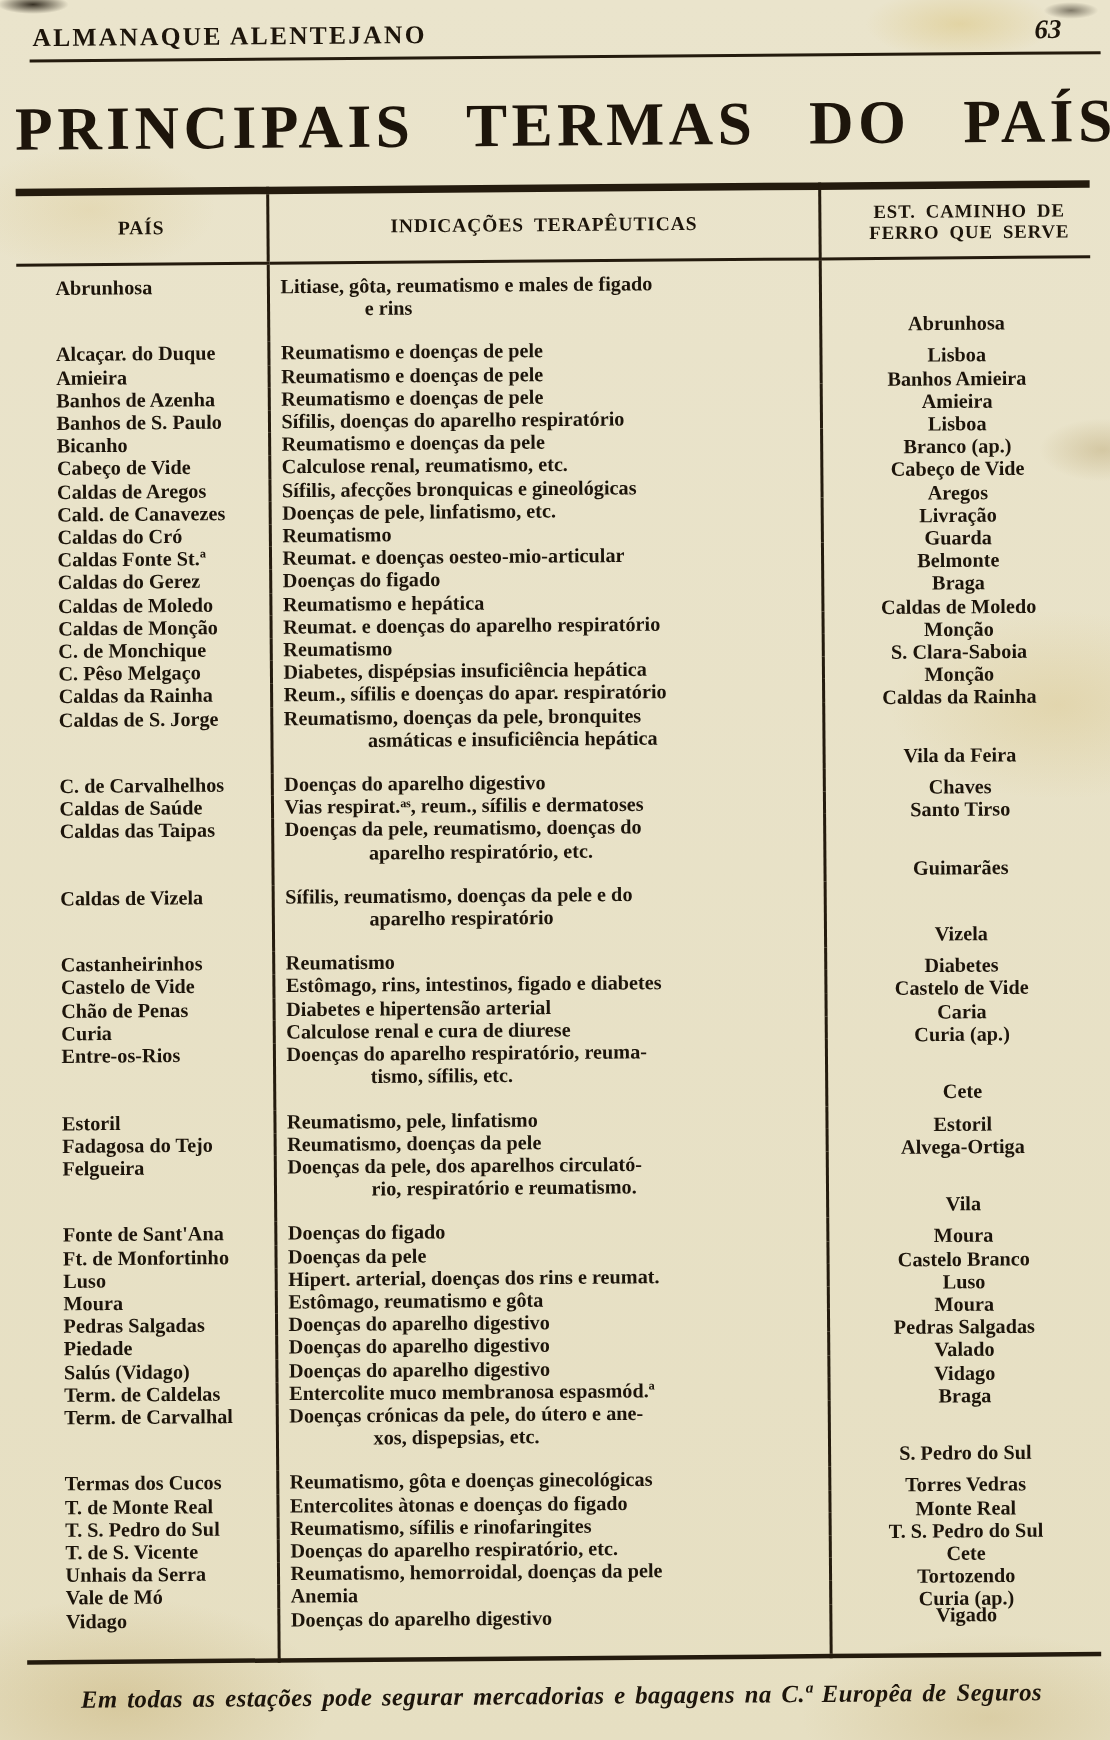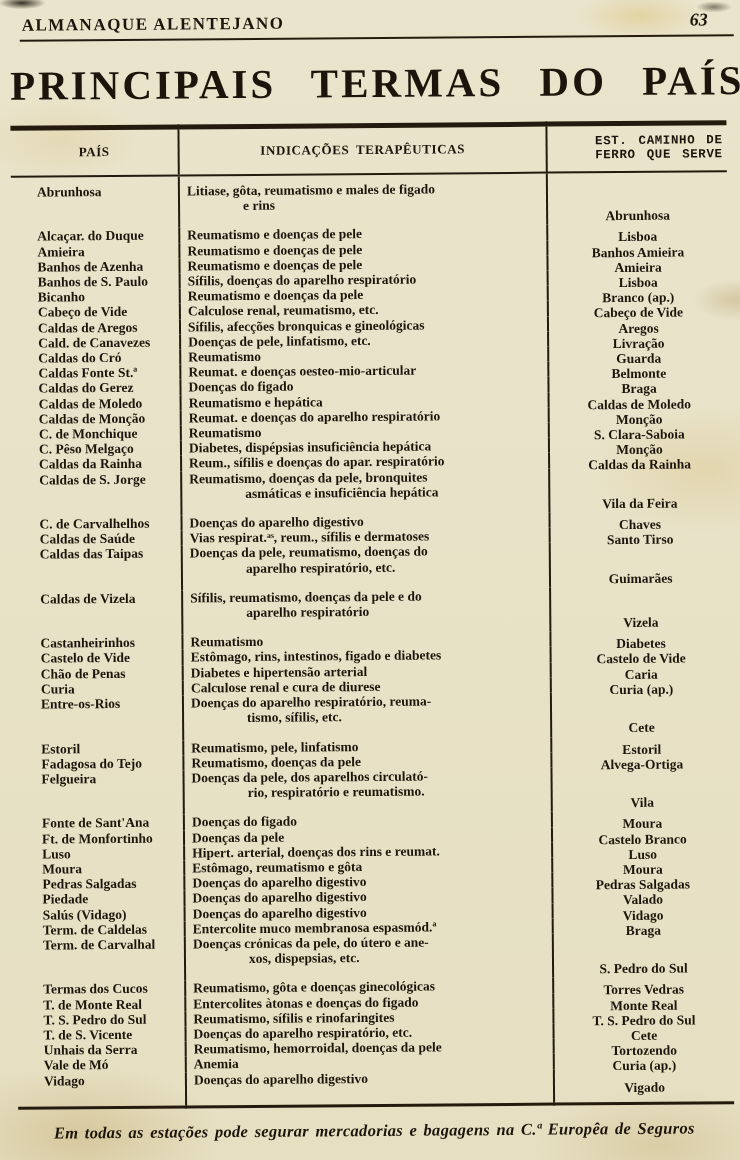--- a/index.html
+++ b/index.html
@@ -56,36 +56,36 @@
   col.col-a { width: 168px; }
   col.col-b { width: 368px; }
   col.col-c { width: 180px; }
   thead th {
     border-bottom: 2px solid #241b0e;
     font-size: 13px; letter-spacing: .6px; word-spacing: 3px;
     padding: 8px 4px 9px 4px; vertical-align: middle;
   }
   thead th.h-a { text-align: center; }
   thead th.h-b { text-align: center; }
-  thead th.h-c { text-align: right; padding-left: 22px; font-size: 12.5px; line-height: 14px; font-family: Liberation Mono, monospace; }
+  thead th.h-c { text-align: center; padding-left: 22px; font-size: 12.5px; line-height: 14px; }
   .vmid { border-left: 2px solid #241b0e; border-right: 2px solid #241b0e; }
   tbody td {
     vertical-align: top; line-height: 15.2px; padding: 0;
   }
   tbody td.c1 { padding-left: 26px; white-space: nowrap; }
   tbody td.c2 { padding-left: 7px; padding-right: 2px; }
   tbody td.c3 { vertical-align: bottom; text-align: center; }
   .ind2 { display: block; padding-left: 56px; }
   .ind2:empty { display: none; }
   .c3 .st { position: relative; top: 5px; display: inline-block; }
   tr.multi td { padding-bottom: 14px; }
   tr.multi .c3 .st { top: 13px; }
   tbody tr:first-child td { padding-top: 7px; }
   tbody tr:last-child td { padding-bottom: 18px; }
-  tbody tr:last-child .c3 .st { top: 11px; }
+  tbody tr:last-child .c3 .st { top: 0; }
   
   .footnote {
     margin-top: 14px;
     text-align: center;
     font-size: 16.5px; font-weight: bold; font-style: italic;
     letter-spacing: .3px; word-spacing: 2px;
   }
 </style>
 </head>
 <body>

